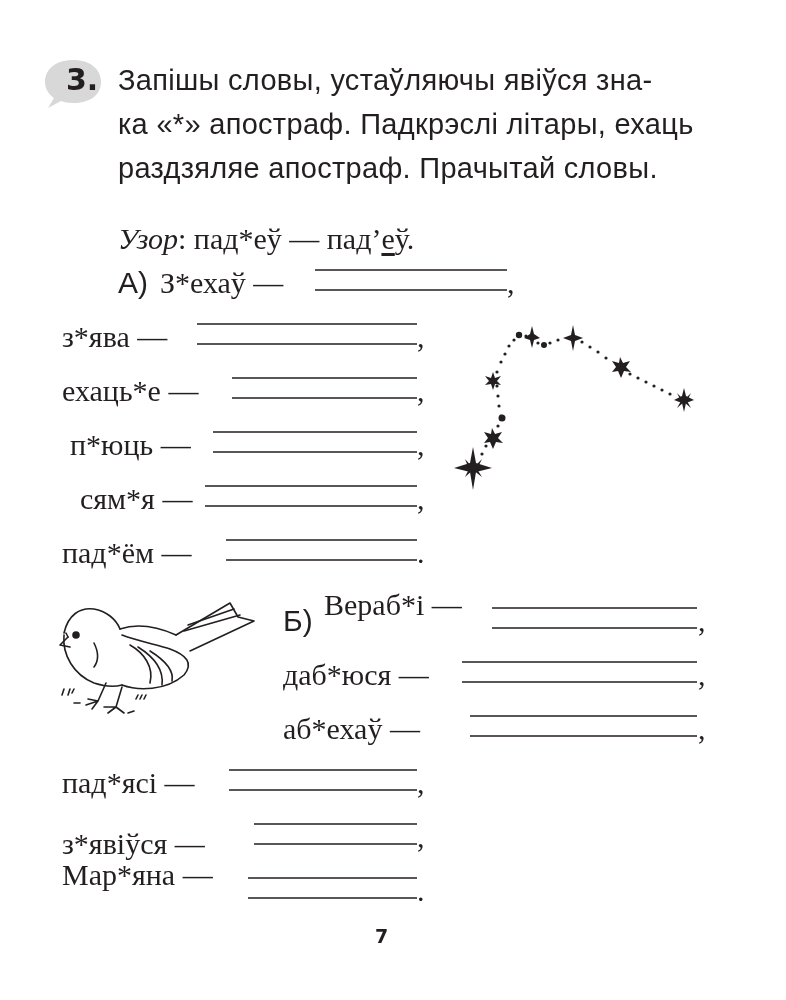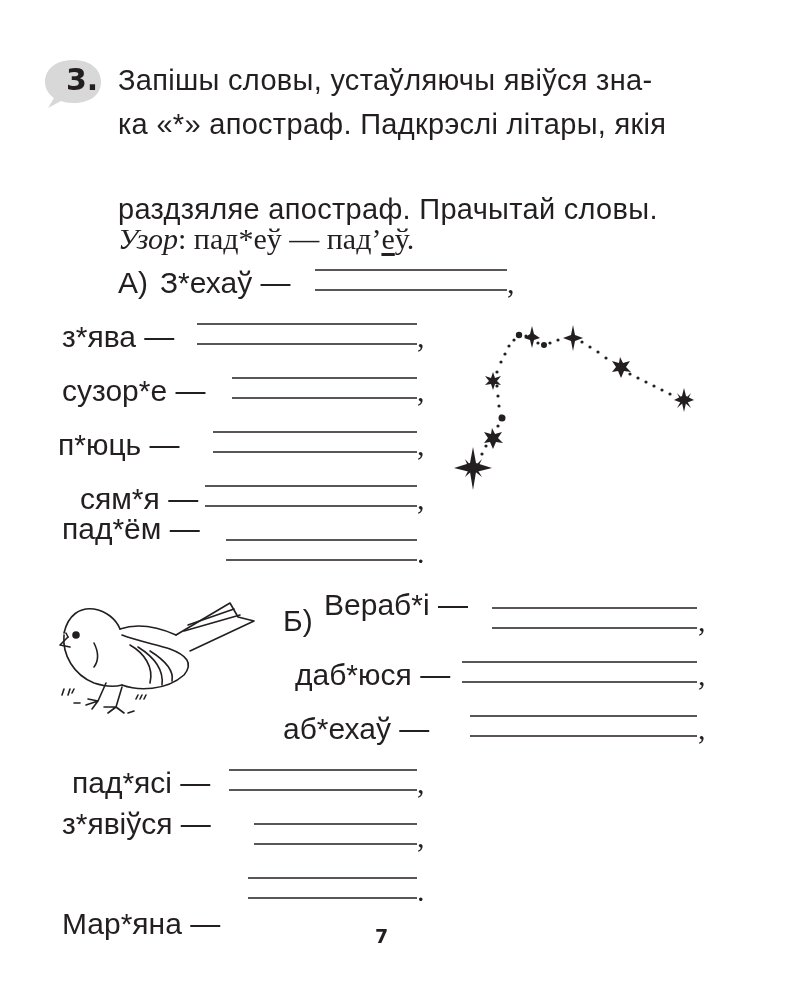--- a/index.html
+++ b/index.html
@@ -3,67 +3,67 @@
 <meta charset="utf-8">
 <style>
   html,body{margin:0;padding:0;background:#fff;}
   body{width:786px;height:1000px;position:relative;overflow:hidden;color:#231f20;}
   .badge{position:absolute;left:44px;top:58px;width:58px;height:52px;}
   .badge-num{position:absolute;left:66px;top:62px;font-family:"DejaVu Sans","Liberation Sans",sans-serif;font-weight:bold;font-size:30px;color:#231f20;}
   .instr{position:absolute;left:118px;font-family:"Liberation Sans","DejaVu Sans",sans-serif;font-size:29px;letter-spacing:0.3px;color:#231f20;white-space:nowrap;}
   .example{position:absolute;left:118px;top:222px;font-family:"Liberation Serif","DejaVu Serif",serif;font-size:30px;white-space:nowrap;}
   .example i{font-style:italic;}
   .u{text-decoration:underline;text-underline-offset:4px;}
-  .word{position:absolute;font-family:Liberation Sans, sans-serif;font-size:30px;white-space:nowrap;}
+  .word{position:absolute;font-family:Liberation Serif, serif;font-size:30px;white-space:nowrap;}
   .word.sansw{font-family:"Liberation Sans","DejaVu Sans",sans-serif;}
   .blank{position:absolute;height:22px;}
   .blank::before,.blank::after{content:"";position:absolute;left:0;right:0;height:2px;background:#5a5656;}
   .blank::before{top:0;}
   .blank::after{top:20px;}
   .punct{position:absolute;font-family:"Liberation Serif","DejaVu Serif",serif;font-size:30px;}
   .pageno{position:absolute;left:375px;top:925px;font-family:"DejaVu Sans","Liberation Sans",sans-serif;font-weight:bold;font-size:19px;}
 </style>
 </head>
 <body>
 
 <svg class="badge" viewBox="0 0 58 52">
   <path d="M29 2 C46 2 57 11 57 24 C57 37 46 45 29 45 C24 45 20 44 17 43 L4 50 L10 40 C4 36 1 30 1 24 C1 11 12 2 29 2 Z" fill="#d9d8d8"></path>
 </svg>
 <div class="badge-num">3.</div>
 
 <div class="instr" style="top:64px;">Запішы словы, устаўляючы явіўся зна-</div>
-<div class="instr" style="top:108px;">ка «*» апостраф. Падкрэслі літары, якія</div>
-<div class="instr" style="top:152px;margin-top:41px;">раздзяляе апостраф. Прачытай словы.</div>
+<div class="instr" style="top:108px;">ка «*» апостраф. Падкрэслі літары, ехаць</div>
+<div class="instr" style="top:152px;">раздзяляе апостраф. Прачытай словы.</div>
 
 <div class="example">
   <i>Узор</i><span>:</span><span> пад*еў — па</span><span class="u">д</span><span>’</span><span class="u">е</span><span>ў.</span>
 </div>
 
 <div class="word sansw" style="left:118px;top:266px;">А)</div>
 <div class="word" style="left:160px;top:266px;">З*ехаў —</div>
 <div class="blank" style="left:315px;top:269px;width:192px;"></div>
 <div class="punct" style="left:507px;top:266px;">,</div>
 
 <div class="word" style="left:62px;top:320px;">з*ява —</div>
 <div class="blank" style="left:197px;top:323px;width:220px;"></div>
 <div class="punct" style="left:417px;top:320px;">,</div>
 
-<div class="word" style="left:62px;top:374px;">сузор*е —</div>
+<div class="word" style="left:62px;top:374px;">ехаць*е —</div>
 <div class="blank" style="left:232px;top:377px;width:185px;"></div>
 <div class="punct" style="left:417px;top:374px;">,</div>
 
-<div class="word" style="left:58px;top:428px;">п*юць —</div>
+<div class="word" style="left:70px;top:428px;">п*юць —</div>
 <div class="blank" style="left:213px;top:431px;width:204px;"></div>
 <div class="punct" style="left:417px;top:428px;">,</div>
 
 <div class="word" style="left:80px;top:482px;">сям*я —</div>
 <div class="blank" style="left:205px;top:485px;width:212px;"></div>
 <div class="punct" style="left:417px;top:482px;">,</div>
 
-<div class="word" style="left:62px;top:512px;">пад*ём —</div>
+<div class="word" style="left:62px;top:536px;">пад*ём —</div>
 <div class="blank" style="left:226px;top:539px;width:191px;"></div>
 <div class="punct" style="left:417px;top:536px;">.</div>
 
 <svg style="position:absolute;left:440px;top:310px;" width="270" height="190" viewBox="0 0 270 190">
   <g fill="#231f20">
 
     <g>
       <circle cx="42" cy="144" r="1.6"></circle>
         <circle cx="46" cy="136" r="1.6"></circle>
       <circle cx="58" cy="116" r="1.6"></circle>
@@ -138,33 +138,33 @@
     <path d="M78 104 L80 100 M82 104 L84 100 M86 104 L88 100"></path>
     <path d="M16 108 L22 108 M70 118 L76 116"></path>
   </g>
 </svg>
 
 <div class="word sansw" style="left:283px;top:604px;">Б)</div>
 <div class="word" style="left:324px;top:588px;">Вераб*і —</div>
 <div class="blank" style="left:492px;top:607px;width:205px;"></div>
 <div class="punct" style="left:698px;top:604px;">,</div>
 
-<div class="word" style="left:283px;top:658px;margin-left:12px;">даб*юся —</div>
+<div class="word" style="left:283px;top:658px;">даб*юся —</div>
 <div class="blank" style="left:462px;top:661px;width:235px;"></div>
 <div class="punct" style="left:698px;top:658px;">,</div>
 
 <div class="word" style="left:283px;top:712px;">аб*ехаў —</div>
 <div class="blank" style="left:470px;top:715px;width:227px;"></div>
 <div class="punct" style="left:698px;top:712px;">,</div>
 
-<div class="word" style="left:72px;top:766px;">пад*ясі —</div>
+<div class="word" style="left:62px;top:766px;">пад*ясі —</div>
 <div class="blank" style="left:229px;top:769px;width:188px;"></div>
 <div class="punct" style="left:417px;top:766px;">,</div>
 
-<div class="word" style="left:62px;top:807px;">з*явіўся —</div>
+<div class="word" style="left:62px;top:827px;">з*явіўся —</div>
 <div class="blank" style="left:254px;top:823px;width:163px;"></div>
 <div class="punct" style="left:417px;top:820px;">,</div>
 
-<div class="word" style="left:62px;top:907px;">Мар*яна —</div>
+<div class="word" style="left:62px;top:858px;">Мар*яна —</div>
 <div class="blank" style="left:248px;top:877px;width:169px;"></div>
 <div class="punct" style="left:417px;top:874px;">.</div>
 
 <div class="pageno">7</div>
 
 </body></html>

